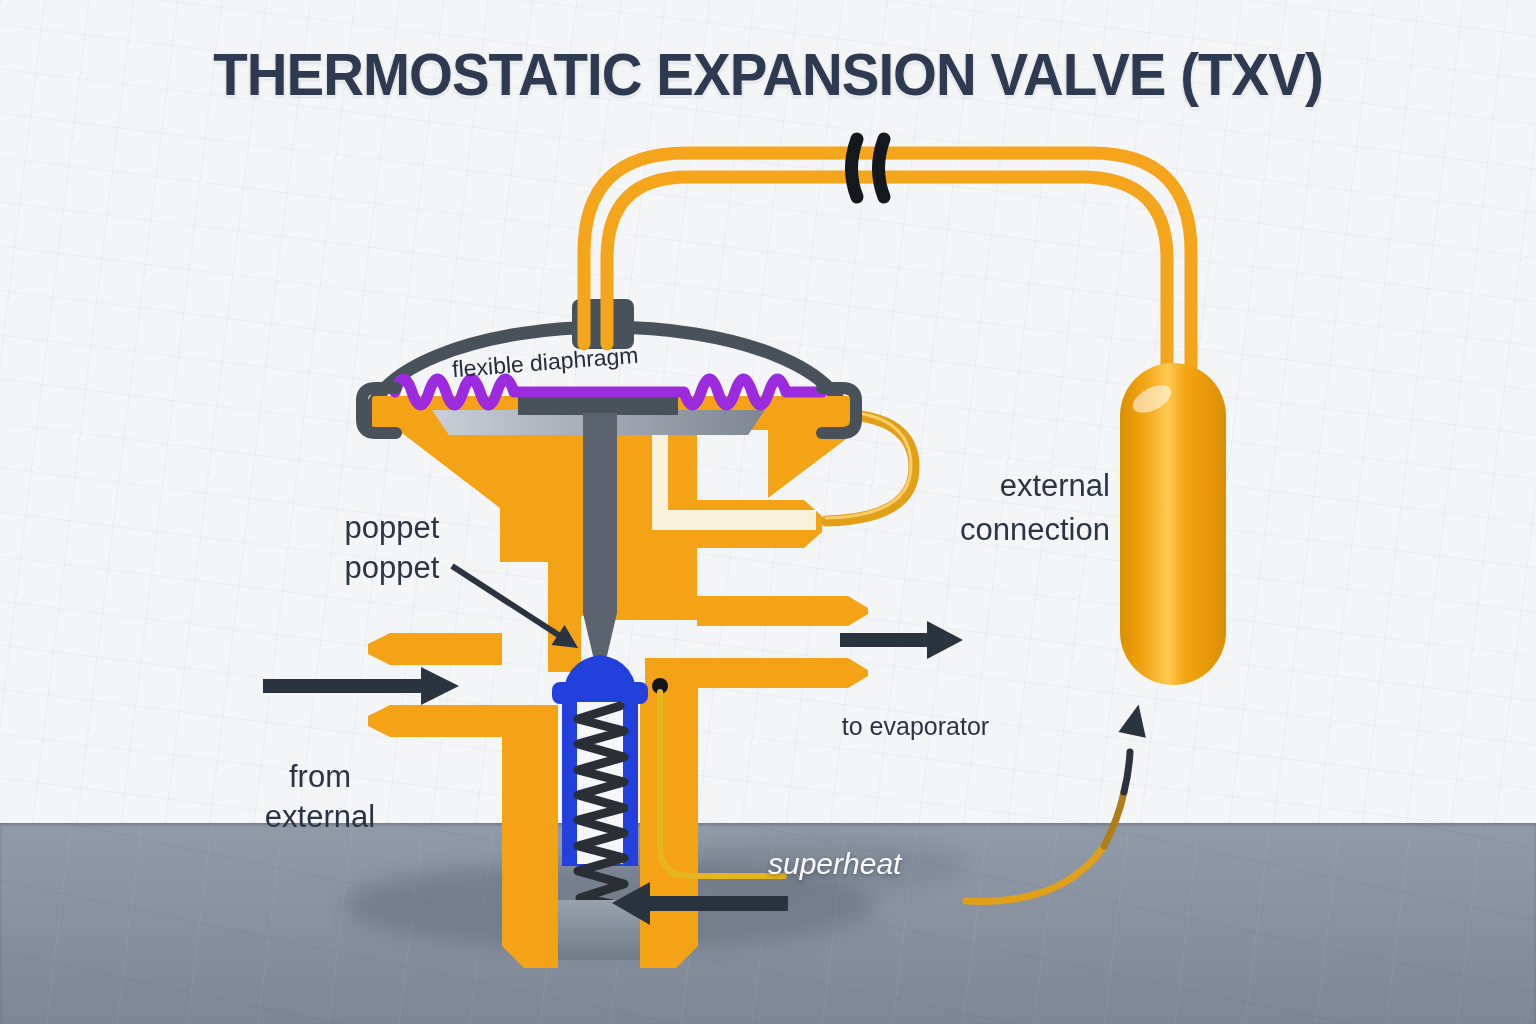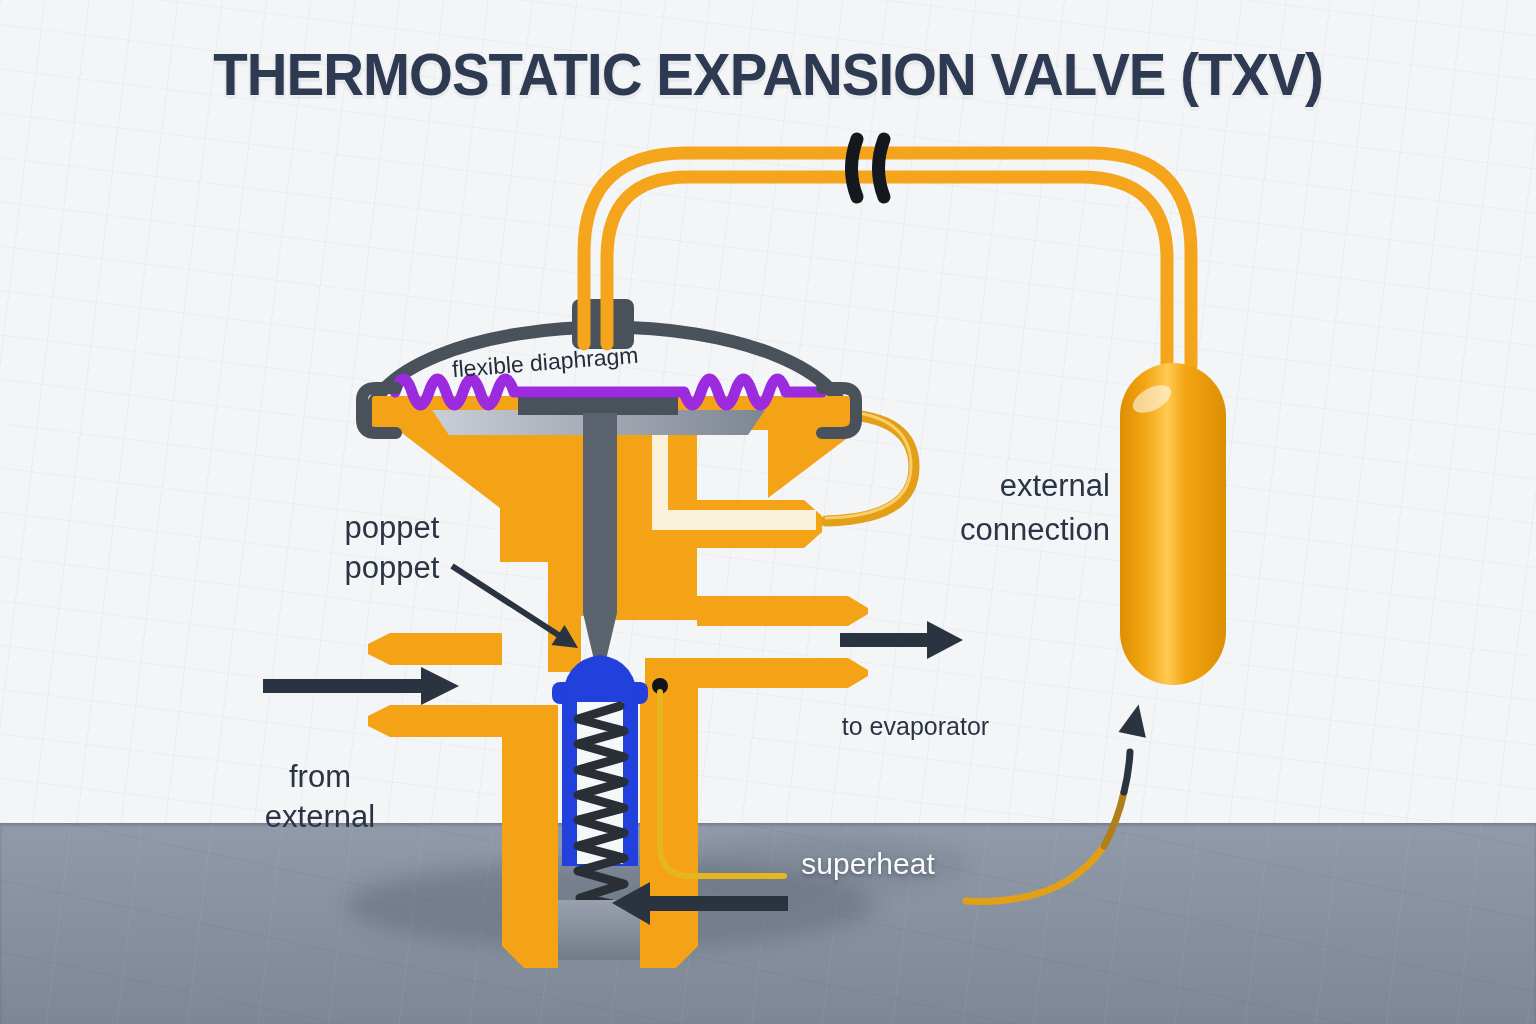--- a/index.html
+++ b/index.html
@@ -52,23 +52,24 @@
     transform:scaleX(.94);
     text-shadow:0 2px 1px rgba(255,255,255,.65), 0 2px 3px rgba(25,35,55,.22);
     white-space:nowrap;
   }
   .lbl-diaphragm{left:452px;top:348px;font-size:23px;color:#252D3A;transform:rotate(-4.5deg);white-space:nowrap;}
   .lbl-poppet{left:322px;top:508px;width:140px;text-align:center;font-size:31px;line-height:1.3;}
   .lbl-equal{left:900px;top:428px;width:210px;text-align:right;font-size:31px;line-height:1.42;margin-top:36px;}
   .lbl-from{left:225px;top:713px;width:190px;text-align:center;font-size:31px;line-height:1.3;margin-top:44px;}
   .lbl-to{left:808px;top:710px;width:215px;text-align:center;font-size:25px;white-space:nowrap;}
   .lbl-spring{
-    left:768px;top:843px;width:200px;text-align:center;font-size:30px;line-height:1.42;
+    left:768px;top:843px;width:200px;text-align:left;font-size:30px;line-height:1.42;
     color:var(--c-white-text,#FBFBFC);
     text-shadow:0 2px 4px rgba(40,50,70,.5);
+    font-style:italic;
   }
 </style>
 </head>
 <body>
 
 <div class="wall"></div>
 <div class="floor"></div>
 
 <svg width="1536" height="1024" viewBox="0 0 1536 1024">
   <defs>

